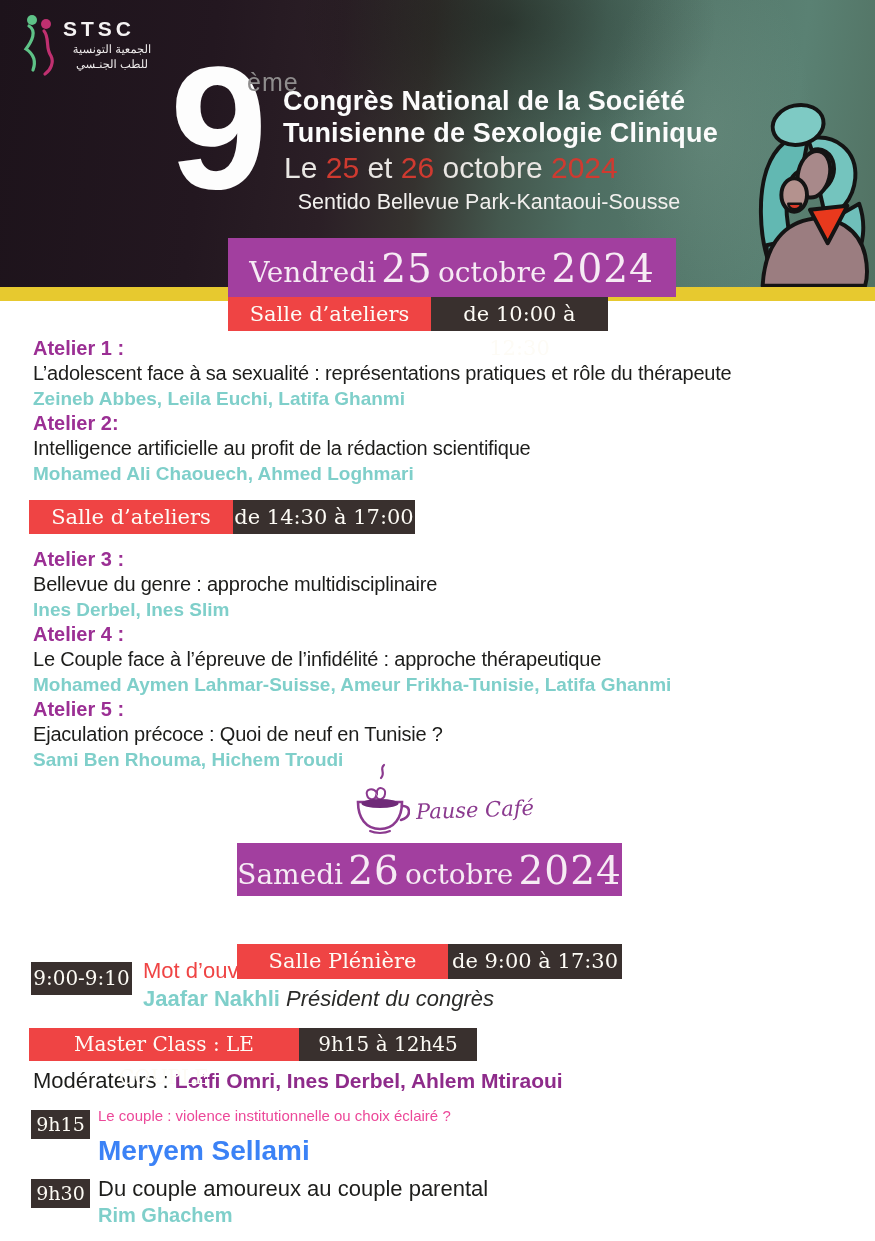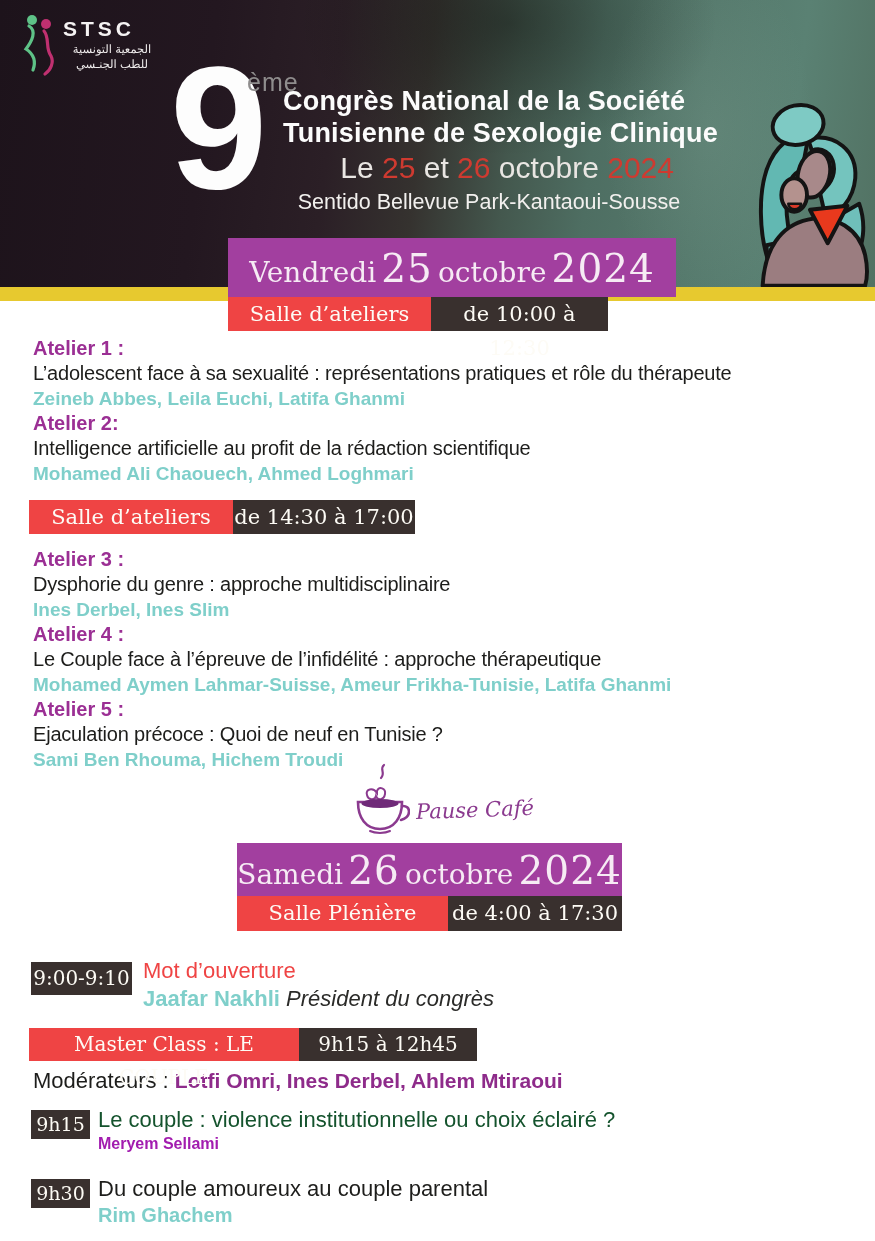--- a/index.html
+++ b/index.html
@@ -10,21 +10,21 @@
   .header{position:absolute;left:0;top:0;width:875px;height:287px;
     background:
       radial-gradient(140px 240px at 81% 45%, rgba(165,195,180,0.14), transparent 75%),
       radial-gradient(300px 190px at 58% 8%, rgba(10,14,10,0.40), transparent 70%),
       linear-gradient(97deg,#1d131b 0%,#231720 24%,#2b1f26 38%,#35322f 48%,#44584e 58%,#4e6e62 67%,#55796c 79%,#5a8173 89%,#527263 100%);}
   .logo{position:absolute;left:16px;top:12px;}
   .nine{position:absolute;left:170px;top:40px;font-size:175px;font-weight:bold;color:#fdfdfd;line-height:1;letter-spacing:-4px;}
   .eme{position:absolute;left:247px;top:68px;font-size:25px;color:#8f8d8d;letter-spacing:1px;}
   .title1{position:absolute;left:283px;top:86px;font-size:27px;font-weight:bold;color:#fcfcfc;letter-spacing:0.2px;white-space:nowrap;}
   .title2{position:absolute;left:283px;top:118px;font-size:27px;font-weight:bold;color:#fcfcfc;letter-spacing:0.2px;white-space:nowrap;}
-  .dateline{position:absolute;left:272px;top:151px;width:402px;text-align:right;font-size:30px;color:#e9e6e3;white-space:nowrap;}
+  .dateline{position:absolute;left:284px;top:151px;width:402px;text-align:left;font-size:30px;color:#e9e6e3;white-space:nowrap;}
   .venue{position:absolute;left:283px;top:190px;width:412px;text-align:center;font-size:21.5px;color:#f2f0ee;white-space:nowrap;}
   .red{color:#cf3a30;}
   .couple{position:absolute;left:737px;top:98px;}
 
   
   .stripe{position:absolute;left:0;top:287px;width:875px;height:14px;background:#e7c92f;}
 
   
   .day-banner{position:absolute;background:#a23f9f;color:#f6ebf4;font-family:"DejaVu Serif","Liberation Serif",serif;
     text-align:center;white-space:nowrap;z-index:3;}
@@ -34,21 +34,21 @@
   .banner-sat{left:237px;top:843px;width:385px;height:53px;line-height:56px;}
 
   
   .room-bar{position:absolute;display:flex;font-family:"DejaVu Serif","Liberation Serif",serif;z-index:3;}
   .room-bar .room{background:#ef4444;color:#fdfbf5;text-align:center;font-size:21px;}
   .room-bar .time{background:#39302e;color:#fdfbf5;text-align:center;font-size:21px;}
   .bar-f1{left:228px;top:297px;height:34px;line-height:34px;}
   .bar-f1 .room{width:203px;} .bar-f1 .time{width:177px;}
   .bar-f2{left:29px;top:500px;height:34px;line-height:34px;}
   .bar-f2 .room{width:204px;} .bar-f2 .time{width:182px;}
-  .bar-sat{left:237px;top:896px;height:35px;line-height:35px;}
+  .bar-sat{left:237px;top:944px;height:35px;line-height:35px;}
   .bar-sat .room{width:211px;} .bar-sat .time{width:174px;}
   .bar-mc{left:29px;top:1028px;height:33px;line-height:33px;}
   .bar-mc .room{width:270px;font-size:20px;} .bar-mc .time{width:178px;font-size:20px;}
 
   
   .session{position:absolute;left:33px;width:818px;}
   .sess-1{top:336px;} .sess-2{top:547px;}
   .atelier-label{height:25px;line-height:25px;font-size:20px;font-weight:bold;color:#9b2f94;}
   .atelier-title{height:25px;line-height:25px;font-size:20px;color:#1d1d1b;letter-spacing:-0.2px;}
   .atelier-speakers{height:25px;line-height:25px;font-size:19px;font-weight:bold;color:#7fcfca;}
@@ -61,22 +61,22 @@
   
   .badge{position:absolute;background:#39302e;color:#fdfbf5;font-family:"DejaVu Serif","Liberation Serif",serif;text-align:center;}
   .badge-open{left:31px;top:962px;width:101px;height:33px;line-height:33px;font-size:20px;}
   .open-title{position:absolute;left:143px;top:958px;font-size:22px;color:#ef4444;}
   .open-speaker{position:absolute;left:143px;top:986px;font-size:22px;white-space:nowrap;}
   .teal-name{color:#7fcfca;font-weight:bold;}
   .role-italic{font-style:italic;color:#2b2b29;}
   .moderators{position:absolute;left:33px;top:1068px;font-size:22px;color:#1d1d1b;white-space:nowrap;}
   .moderators .names{font-size:21px;font-weight:bold;color:#8e2b8a;}
   .badge-t1{left:31px;top:1110px;width:59px;height:29px;line-height:29px;font-size:19px;}
-  .talk1-title{position:absolute;left:98px;top:1107px;font-size:22px;color:#14532d;white-space:nowrap;}
-  .talk1-speaker{position:absolute;left:98px;top:1135px;font-size:16px;font-weight:bold;color:#a21caf;}
+  .talk1-title{position:absolute;left:98px;top:1107px;font-size:15px;color:#ec4899;white-space:nowrap;}
+  .talk1-speaker{position:absolute;left:98px;top:1135px;font-size:28px;font-weight:bold;color:#3b82f6;}
   .badge-t2{left:31px;top:1179px;width:59px;height:29px;line-height:29px;font-size:19px;}
   .talk2-title{position:absolute;left:98px;top:1176px;font-size:22px;color:#1d1d1b;white-space:nowrap;}
   .talk2-speaker{position:absolute;left:98px;top:1204px;font-size:20px;font-weight:bold;color:#7fcfca;}
 </style>
 </head>
 <body>
 
 <div class="poster">
 
   <div class="header">
@@ -151,21 +151,21 @@
     <div class="atelier-speakers">Mohamed Ali Chaouech, Ahmed Loghmari</div>
   </div>
 
   <div class="room-bar bar-f2">
     <div class="room">Salle d’ateliers</div>
     <div class="time">de 14:30 à 17:00</div>
   </div>
 
   <div class="session sess-2">
     <div class="atelier-label">Atelier 3 :</div>
-    <div class="atelier-title">Dysphorie du genre : approche multidisciplinaire</div>
+    <div class="atelier-title">Bellevue du genre : approche multidisciplinaire</div>
     <div class="atelier-speakers">Ines Derbel, Ines Slim</div>
     <div class="atelier-label">Atelier 4 :</div>
     <div class="atelier-title">Le Couple face à l’épreuve de l’infidélité : approche thérapeutique</div>
     <div class="atelier-speakers">Mohamed Aymen Lahmar-Suisse, Ameur Frikha-Tunisie, Latifa Ghanmi</div>
     <div class="atelier-label">Atelier 5 :</div>
     <div class="atelier-title">Ejaculation précoce : Quoi de neuf en Tunisie ?</div>
     <div class="atelier-speakers">Sami Ben Rhouma, Hichem Troudi</div>
   </div>
 
   <div class="pause">
@@ -184,21 +184,21 @@
 
   <div class="day-banner banner-sat">
     <span class="sm">Samedi</span>
     <span class="bg">26</span>
     <span class="sm">octobre</span>
     <span class="bg">2024</span>
   </div>
 
   <div class="room-bar bar-sat">
     <div class="room">Salle Plénière</div>
-    <div class="time">de 4:00 à 17:30</div>
+    <div class="time">de 9:00 à 17:30</div>
   </div>
 
   <div class="badge badge-open">9:00-9:10</div>
   <div class="open-title">Mot d’ouverture</div>
   <div class="open-speaker">
     <span class="teal-name">Jaafar Nakhli</span>
     <span class="role-italic">Président du congrès</span>
   </div>
 
   <div class="room-bar bar-mc">

